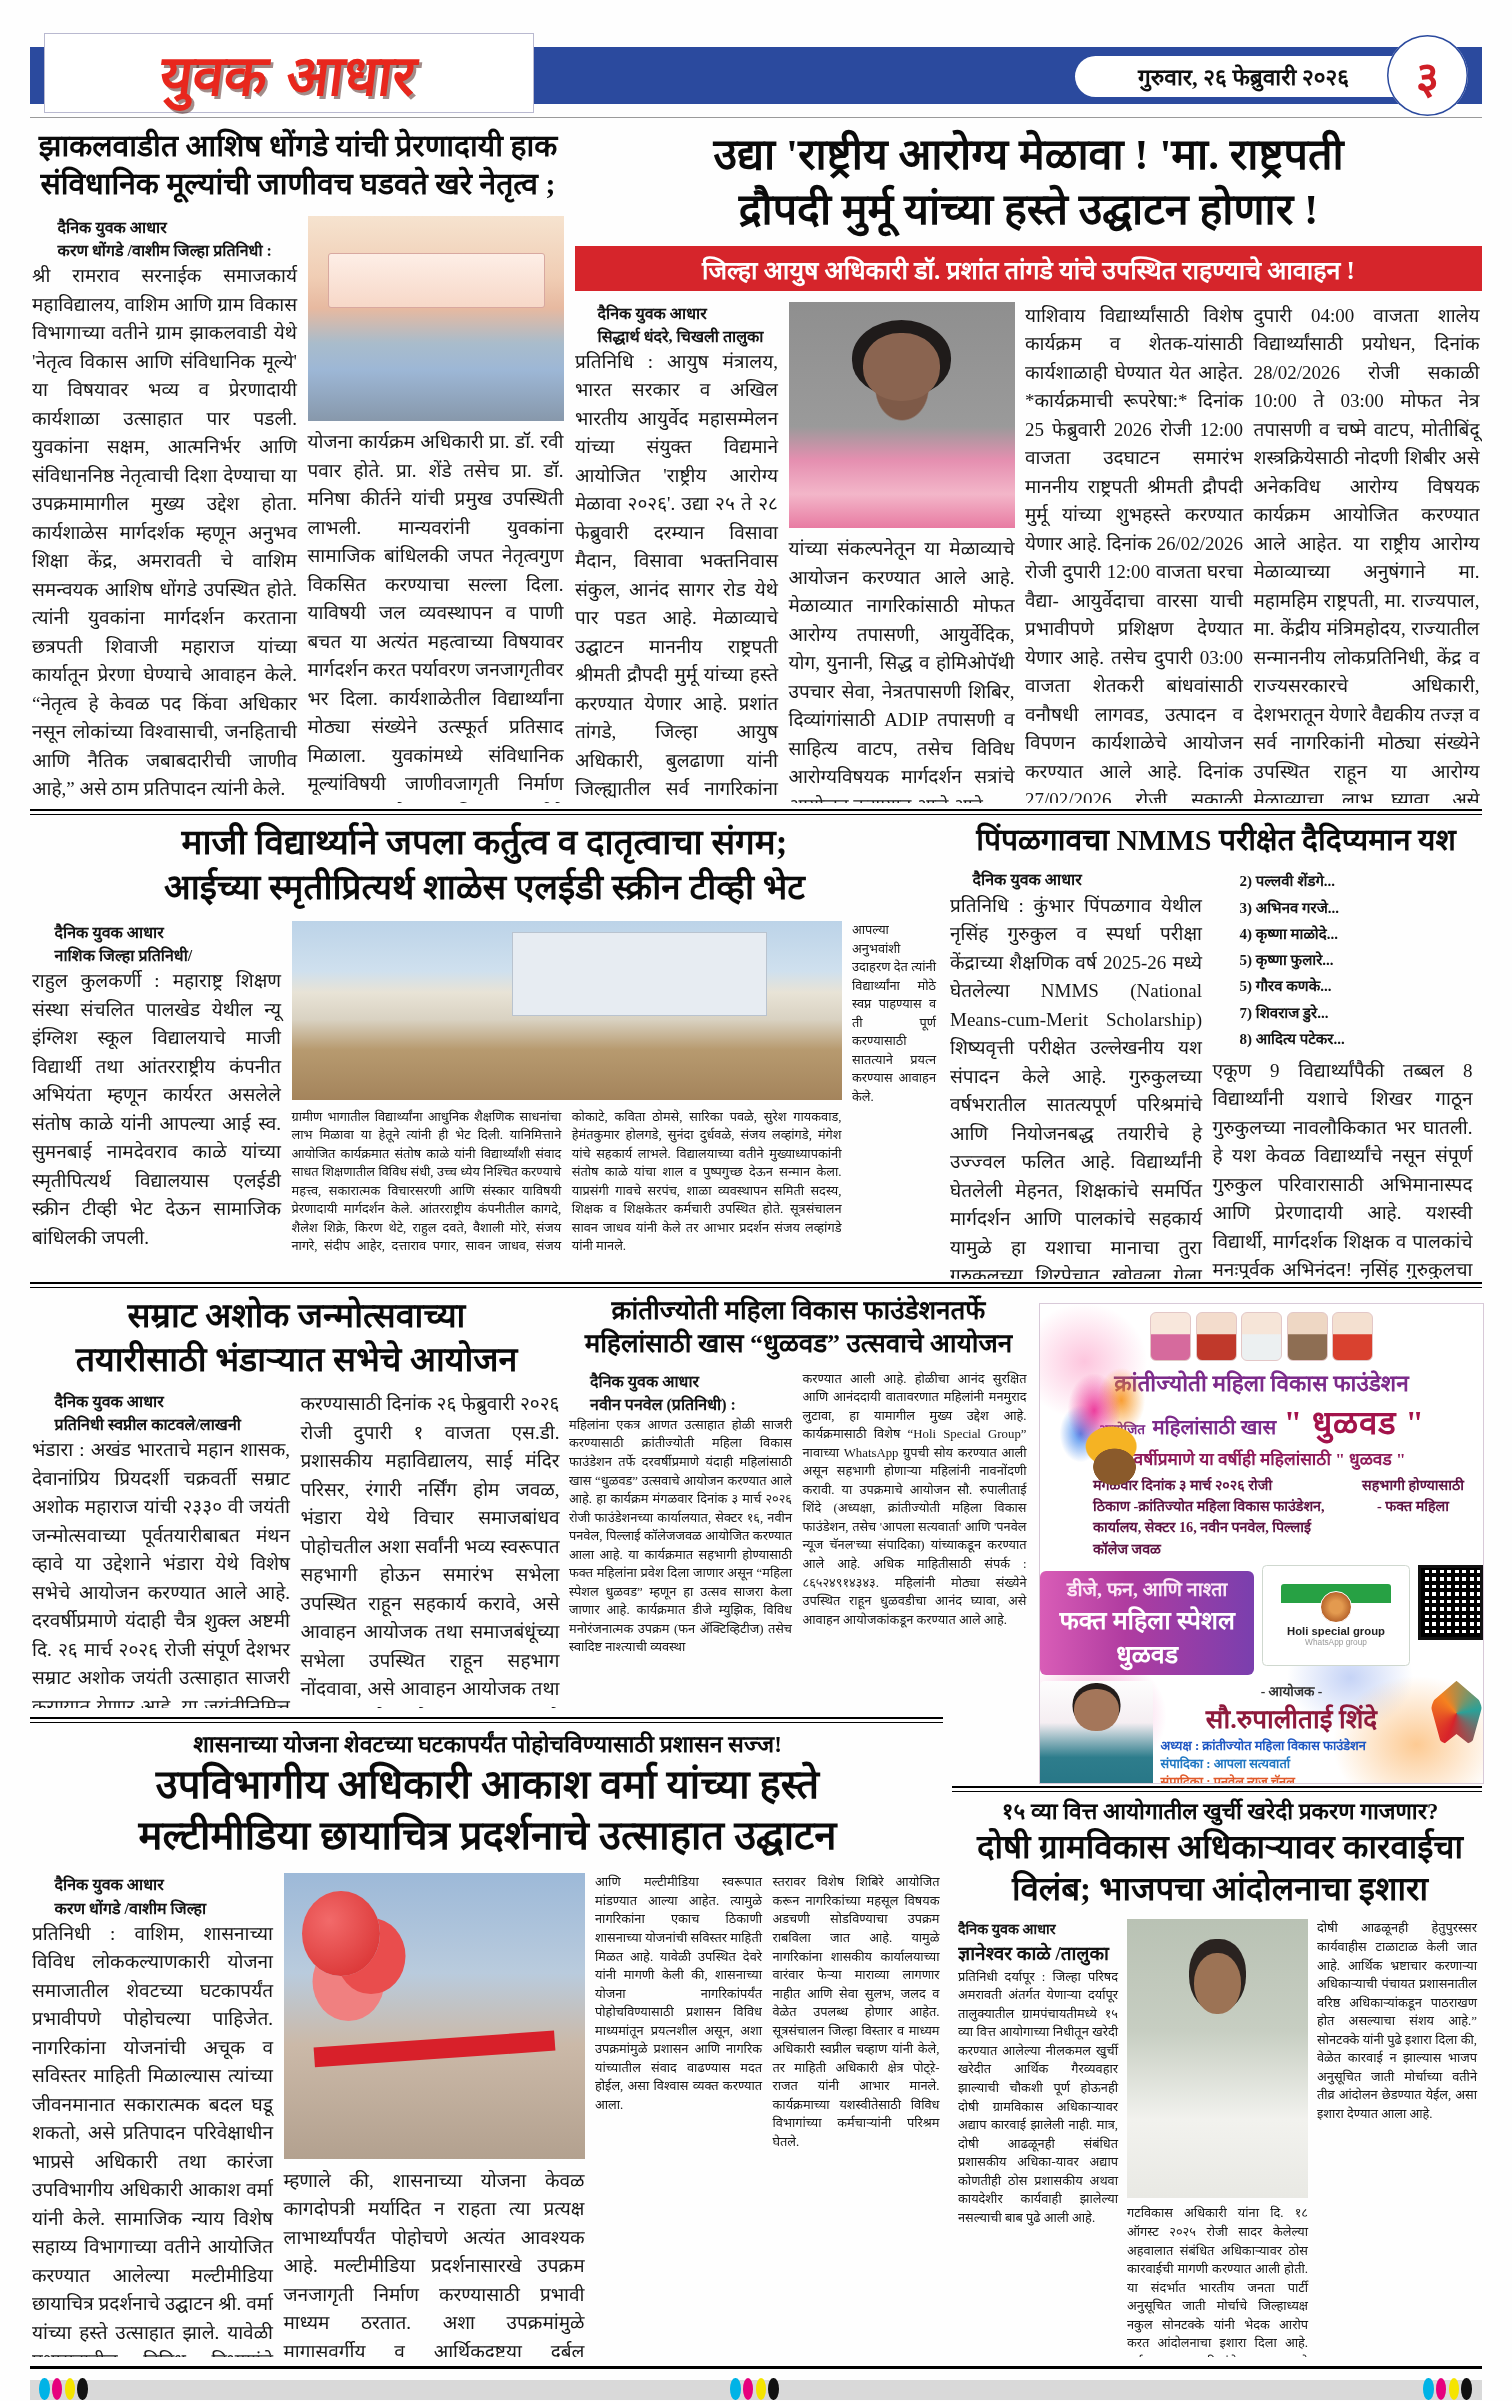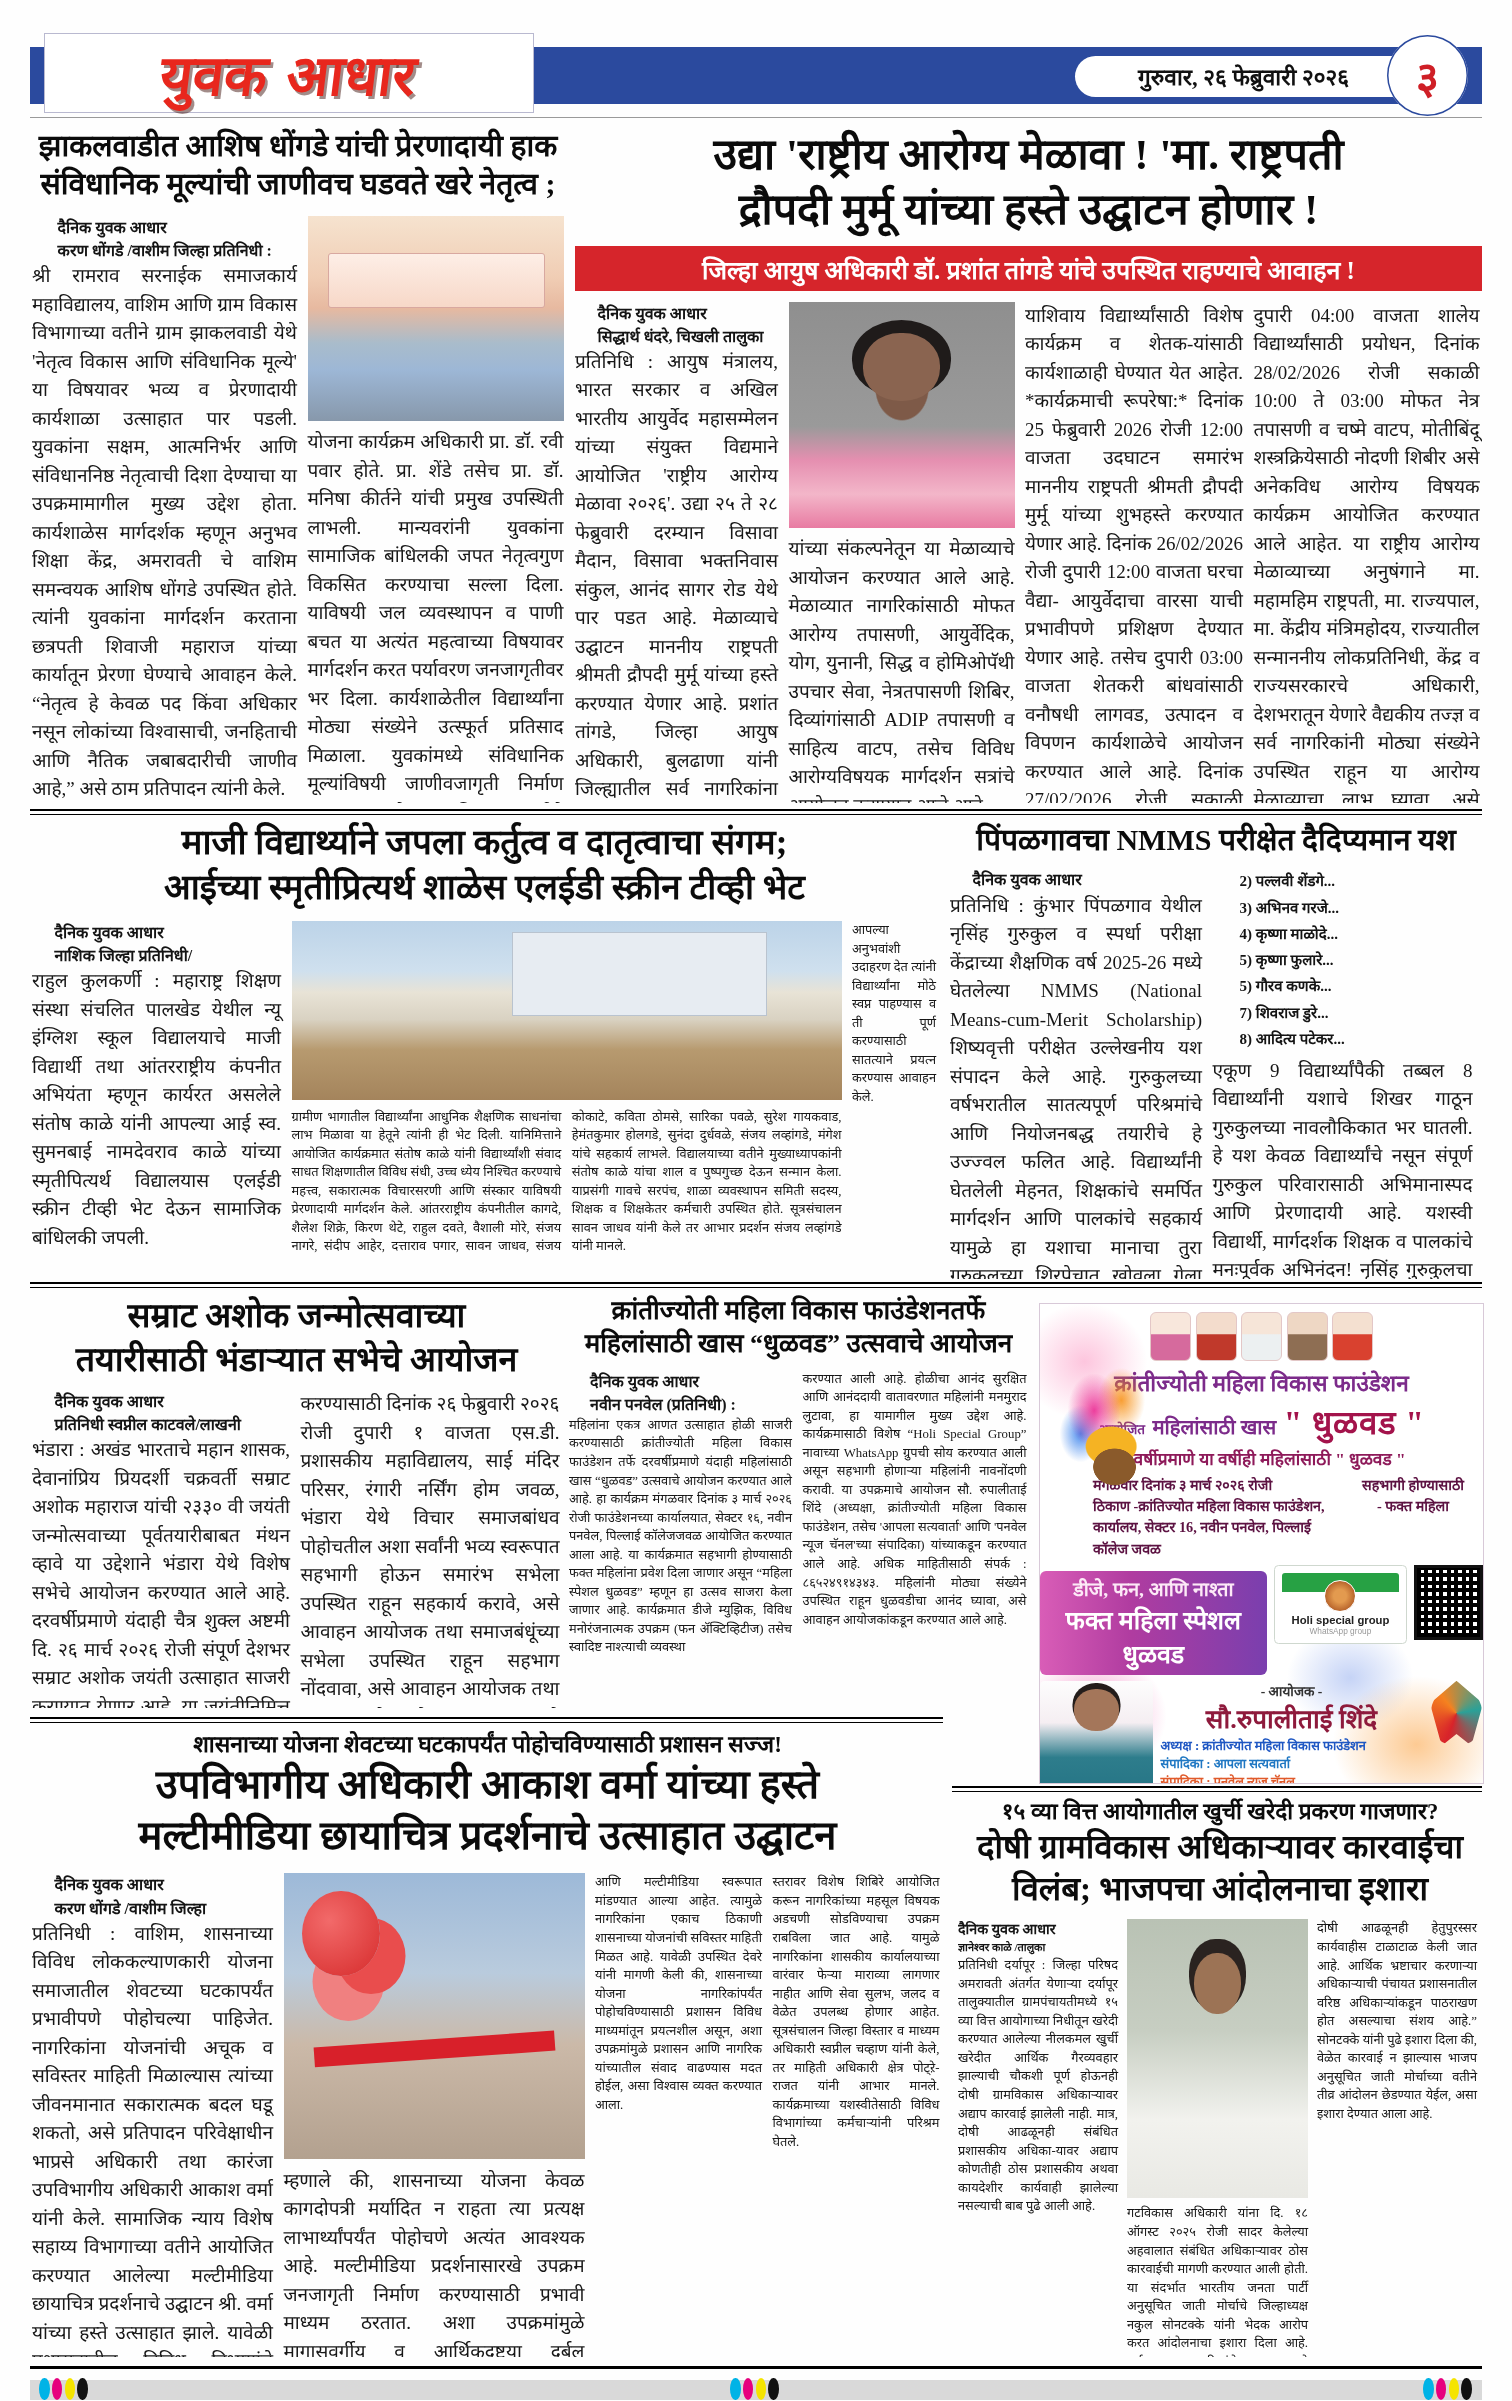--- a/index.html
+++ b/index.html
@@ -82,21 +82,21 @@
     filter:blur(0.3px);}
   .ad-title{color:#7c2b8a;font-weight:800;text-align:center;font-size:22.6px;margin-top:6px;}
   .ad-sub{color:#7c2b8a;font-weight:800;font-size:20.3px;}
   .ad-dhulwad{color:#a3134b;font-weight:900;font-size:33px;letter-spacing:0.8px;}
   .ad-line{color:#8e1a5a;font-weight:800;text-align:center;font-size:17.3px;margin-top:3px;}
   .ad-detail{color:#5c1242;font-weight:700;font-size:14.3px;line-height:1.5;}
   .ad-banner{background:linear-gradient(90deg,#d95db7,#b03ca0 40%,#7a3fae);border-radius:6px;
     color:#fff;text-align:center;padding:4.5px 6px;margin-top:6px;}
   .ad-banner .l1{font-weight:900;font-size:19.6px;color:#fde9f7;}
   .ad-banner .l2{font-weight:900;font-size:25px;color:#fff;}
-  .wa-card{background:#fff;border:0.8px solid #cfd8cf;border-radius:4.5px;width:128px;padding:7px;
+  .wa-card{background:#fff;border:0.8px solid #cfd8cf;border-radius:4.5px;width:128px;padding:18px;
     text-align:center;}
   .wa-top{height:19.6px;background:#27a144;border-radius:3px 3px 0 0;}
   .wa-avatar{width:30px;height:30px;border-radius:50%;background:radial-gradient(circle,#e39a4f 30%,#b8652c 70%);
     margin:-12px auto 1.5px auto;border:1.5px solid #fff;}
   .wa-name{font-family:"Liberation Sans",sans-serif;font-size:11.3px;font-weight:bold;color:#222;}
   .wa-sub{font-family:"Liberation Sans",sans-serif;font-size:8.3px;color:#999;}
   .qr{width:69px;height:69px;border:3px solid #111;
     background:
       repeating-linear-gradient(0deg,#000 0 3.8px,transparent 3.8px 7.5px),
       repeating-linear-gradient(90deg,#000 0 3.8px,#fff 3.8px 7.5px);}
@@ -326,21 +326,21 @@
   </div>
 </div>
 
 <div class="art" style="left:958px;top:1795px;width:524px;height:562px;">
   <div class="kicker" style="font-size:22.6px;">१५ व्या वित्त आयोगातील खुर्ची खरेदी प्रकरण गाजणार?</div>
   <div class="hl" style="font-size:33px;">दोषी ग्रामविकास अधिकाऱ्यावर कारवाईचा</div>
   <div class="hl" style="font-size:33px;">विलंब; भाजपचा आंदोलनाचा इशारा</div>
   <div class="cols" style="margin-top:9px;gap:9px;">
     <div style="width:160px;">
       <div class="byline" style="font-size:14.3px;">दैनिक युवक आधार</div>
-      <div class="byline" style="font-size:11px;">ज्ञानेश्वर काळे /तालुका</div>
+      <div class="byline" style="font-size:19px;">ज्ञानेश्वर काळे /तालुका</div>
       <div class="bt small">प्रतिनिधी दर्यापूर : जिल्हा परिषद अमरावती अंतर्गत येणाऱ्या दर्यापूर तालुक्यातील ग्रामपंचायतीमध्ये १५ व्या वित्त आयोगाच्या निधीतून खरेदी करण्यात आलेल्या नीलकमल खुर्ची खरेदीत आर्थिक गैरव्यवहार झाल्याची चौकशी पूर्ण होऊनही दोषी ग्रामविकास अधिकाऱ्यावर अद्याप कारवाई झालेली नाही. मात्र, दोषी आढळूनही संबंधित प्रशासकीय अधिका-यावर अद्याप कोणतीही ठोस प्रशासकीय अथवा कायदेशीर कार्यवाही झालेल्या नसल्याची बाब पुढे आली आहे.</div>
     </div>
     <div style="width:181px;">
       <div class="photo ph-man" style="height:279px;"></div>
       <div class="bt small" style="margin-top:6px;">गटविकास अधिकारी यांना दि. १८ ऑगस्ट २०२५ रोजी सादर केलेल्या अहवालात संबंधित अधिकाऱ्यावर ठोस कारवाईची मागणी करण्यात आली होती. या संदर्भात भारतीय जनता पार्टी अनुसूचित जाती मोर्चाचे जिल्हाध्यक्ष नकुल सोनटक्के यांनी भेदक आरोप करत आंदोलनाचा इशारा दिला आहे. सर्वसामान्य नागरिकांचे लक्ष लागले असून, जिल्हा परिषद व पंचायत समिती प्रशासनाची भूमिका काय राहणार याकडे सर्वांचे लक्ष लागले आहे. दरम्यान, या प्रकरणाकडे सर्वसामान्य नागरिकांचे लक्ष लागले आहे.</div>
     </div>
     <div style="width:160px;">
       <div class="bt small">दोषी आढळूनही हेतुपुरस्सर कार्यवाहीस टाळाटाळ केली जात आहे. आर्थिक भ्रष्टाचार करणाऱ्या अधिकाऱ्याची पंचायत प्रशासनातील वरिष्ठ अधिकाऱ्यांकडून पाठराखण होत असल्याचा संशय आहे.” सोनटक्के यांनी पुढे इशारा दिला की, वेळेत कारवाई न झाल्यास भाजप अनुसूचित जाती मोर्चाच्या वतीने तीव्र आंदोलन छेडण्यात येईल, असा इशारा देण्यात आला आहे.</div>
     </div>
   </div>

